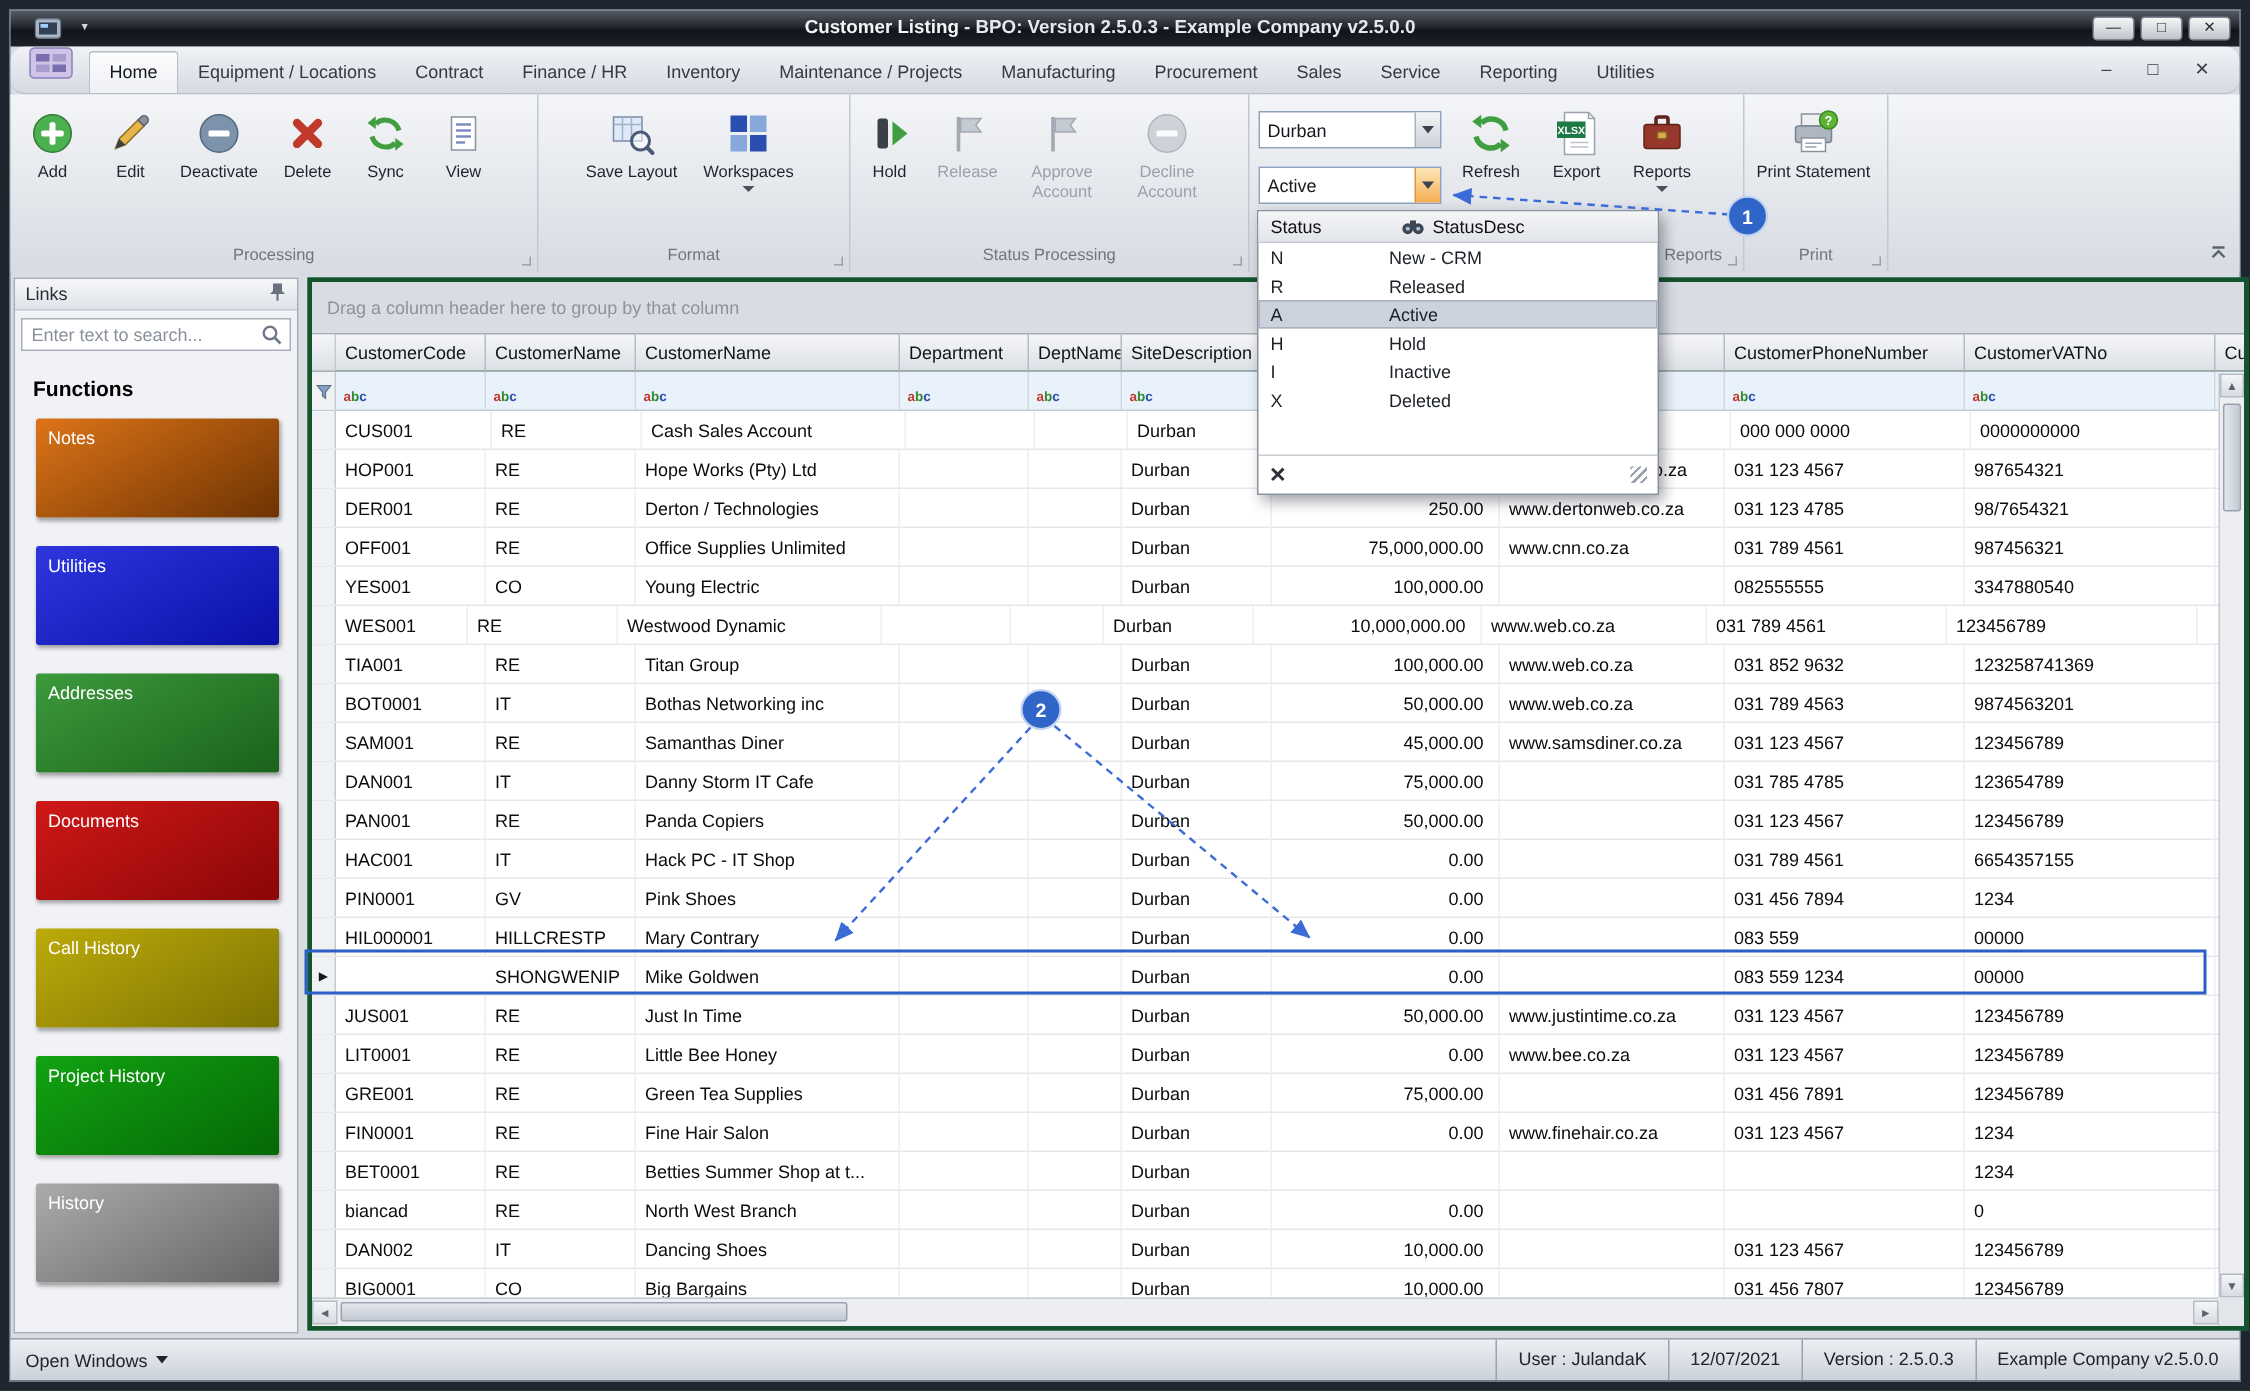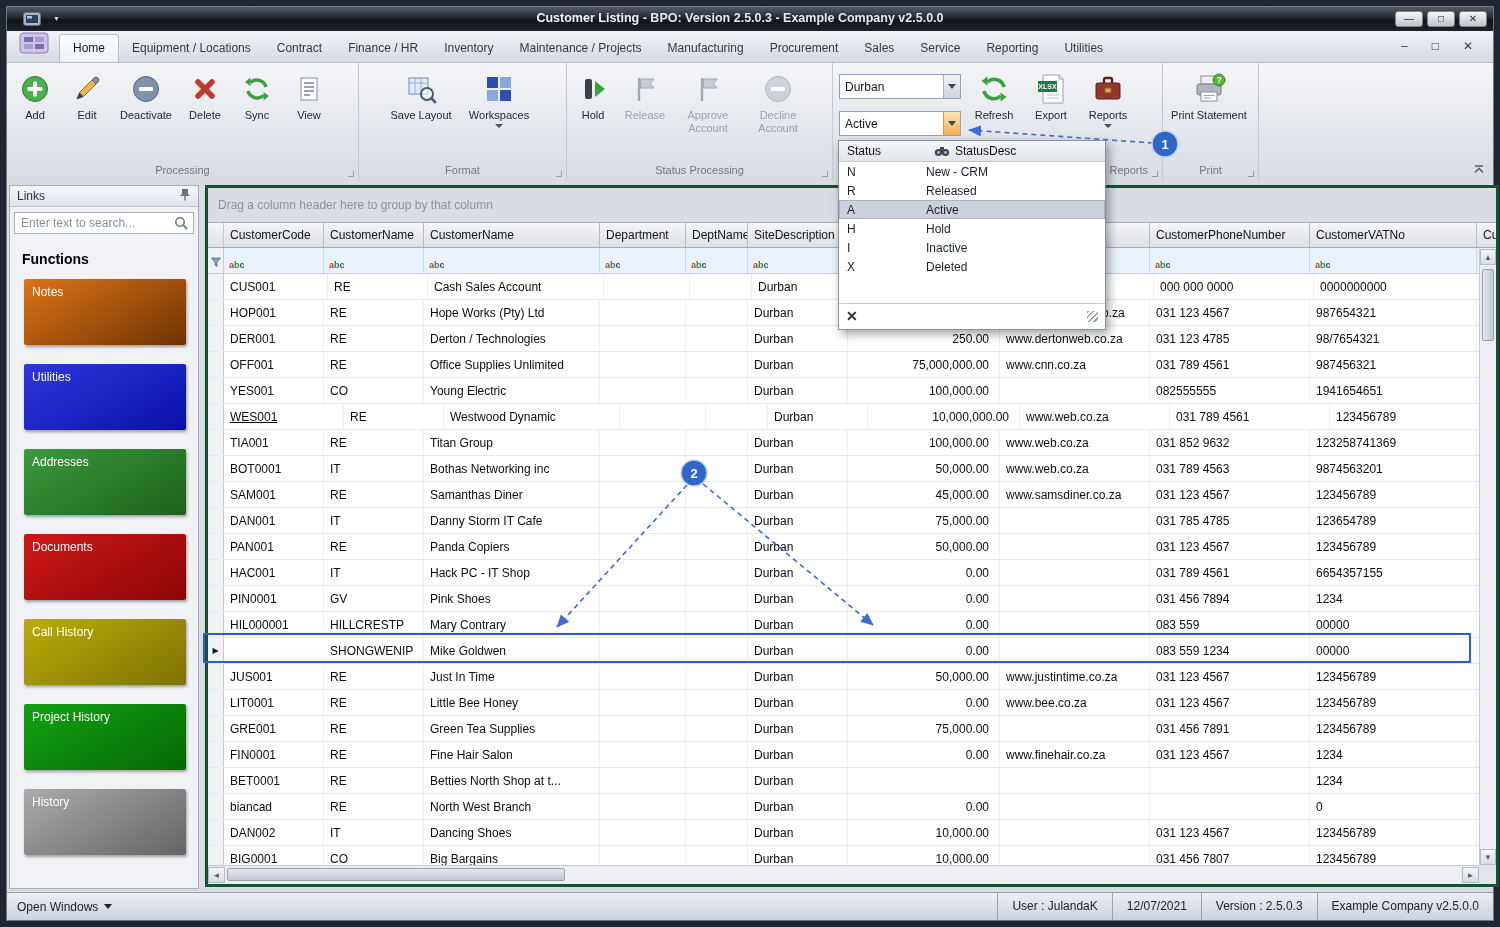--- a/index.html
+++ b/index.html
@@ -8,21 +8,21 @@
 .frame{position:absolute;inset:6px;background:#d9dde3;border:1px solid #6b7689;}
 
 .titlebar{position:absolute;top:0;left:0;right:0;height:24px;background:linear-gradient(#565c66,#23272e 45%,#11141a 55%,#1e222a);}
 .qa-app{position:absolute;left:16px;top:5px;}
 .qa-caret{position:absolute;left:46px;top:8px;font-size:7px;color:#cfd6e0;}
 .title-text{position:absolute;left:100px;right:120px;top:4px;text-align:center;font-size:12.5px;font-weight:bold;color:#f2f4f7;white-space:nowrap;overflow:hidden;}
 .title-text span{color:#e4e8ef;}
 .win-btns{position:absolute;right:6px;top:4px;display:flex;gap:4px;}
 .win-btn{width:28px;height:16px;background:linear-gradient(#f6f6f6,#bfc4cb);border:1px solid #7f8791;border-radius:3px;font-size:10px;line-height:13px;text-align:center;color:#272b32;}
 
-.tabrow{position:absolute;top:24px;left:0;right:0;height:32px;background:linear-gradient(#f0f2f6,#d6dae1);border-bottom:1px solid #b9bfc9;display:flex;align-items:flex-end;}
+.tabrow{position:absolute;top:24px;left:0;right:0;height:32px;background:linear-gradient(#f0f2f6,#d6dae1);border-bottom:1px solid #b9bfc9;display:flex;align-items:flex-end;border-radius:10px;}
 .applogo{margin:0 10px 4px 12px;}
 .tabs{display:flex;align-items:flex-end;height:100%;}
 .tab{padding:6px 13px 7px;font-size:12px;color:#333a44;white-space:nowrap;}
 .tab.active{background:linear-gradient(#fdfdfe,#eef0f4);border:1px solid #b9bfc9;border-bottom:none;border-radius:3px 3px 0 0;color:#14171c;}
 .tab-winctrl{margin-left:auto;display:flex;gap:24px;padding:0 20px 9px;font-size:12px;color:#3a4049;}
 
 .ribbon{position:absolute;top:56px;left:0;right:0;height:118px;background:linear-gradient(#f4f5f8,#e4e7ec 55%,#d8dce2);display:flex;}
 .rgroup{display:flex;flex-direction:column;border-right:1px solid #c3c8d0;flex:none;}
 .rbtns{flex:1;display:flex;align-items:flex-start;padding:4px 2px 0;}
 .rlabel{height:17px;font-size:11px;color:#707680;text-align:center;position:relative;}
@@ -505,26 +505,26 @@
           <div class="gc ind"></div>
           <div class="gc" style="width: 100px;">YES001</div>
           <div class="gc" style="width: 100px;">CO</div>
           <div class="gc" style="width: 176px;">Young Electric</div>
           <div class="gc" style="width: 86px;"></div>
           <div class="gc" style="width: 62px;"></div>
           <div class="gc" style="width: 100px;">Durban</div>
           <div class="gc num" style="width: 152px;">100,000.00</div>
           <div class="gc" style="width: 150px;"></div>
           <div class="gc" style="width: 160px;">082555555</div>
-          <div class="gc" style="width: 167px;">1941654651</div>
-          <div class="gc" style="width: 60px;"></div>
-        </div>
-        <div class="grow">
-          <div class="gc ind"></div>
-          <div class="gc" style="width: 120px; text-decoration: underline;">WES001</div>
+          <div class="gc" style="width: 167px;">3347880540</div>
+          <div class="gc" style="width: 60px;"></div>
+        </div>
+        <div class="grow">
+          <div class="gc ind"></div>
+          <div class="gc" style="width: 88px;">WES001</div>
           <div class="gc" style="width: 100px;">RE</div>
           <div class="gc" style="width: 176px;">Westwood Dynamic</div>
           <div class="gc" style="width: 86px;"></div>
           <div class="gc" style="width: 62px;"></div>
           <div class="gc" style="width: 100px;">Durban</div>
           <div class="gc num" style="width: 152px;">10,000,000.00</div>
           <div class="gc" style="width: 150px;">www.web.co.za</div>
           <div class="gc" style="width: 160px;">031 789 4561</div>
           <div class="gc" style="width: 167px;">123456789</div>
           <div class="gc" style="width: 60px;"></div>
@@ -708,21 +708,21 @@
           <div class="gc num" style="width: 152px;">0.00</div>
           <div class="gc" style="width: 150px;">www.finehair.co.za</div>
           <div class="gc" style="width: 160px;">031 123 4567</div>
           <div class="gc" style="width: 167px;">1234</div>
           <div class="gc" style="width: 60px;"></div>
         </div>
         <div class="grow">
           <div class="gc ind"></div>
           <div class="gc" style="width: 100px;">BET0001</div>
           <div class="gc" style="width: 100px;">RE</div>
-          <div class="gc" style="width: 176px;">Betties North Shop at t...</div>
+          <div class="gc" style="width: 176px;">Betties Summer Shop at t...</div>
           <div class="gc" style="width: 86px;"></div>
           <div class="gc" style="width: 62px;"></div>
           <div class="gc" style="width: 100px;">Durban</div>
           <div class="gc num" style="width: 152px;"></div>
           <div class="gc" style="width: 150px;"></div>
           <div class="gc" style="width: 160px;"></div>
           <div class="gc" style="width: 167px;">1234</div>
           <div class="gc" style="width: 60px;"></div>
         </div>
         <div class="grow">

